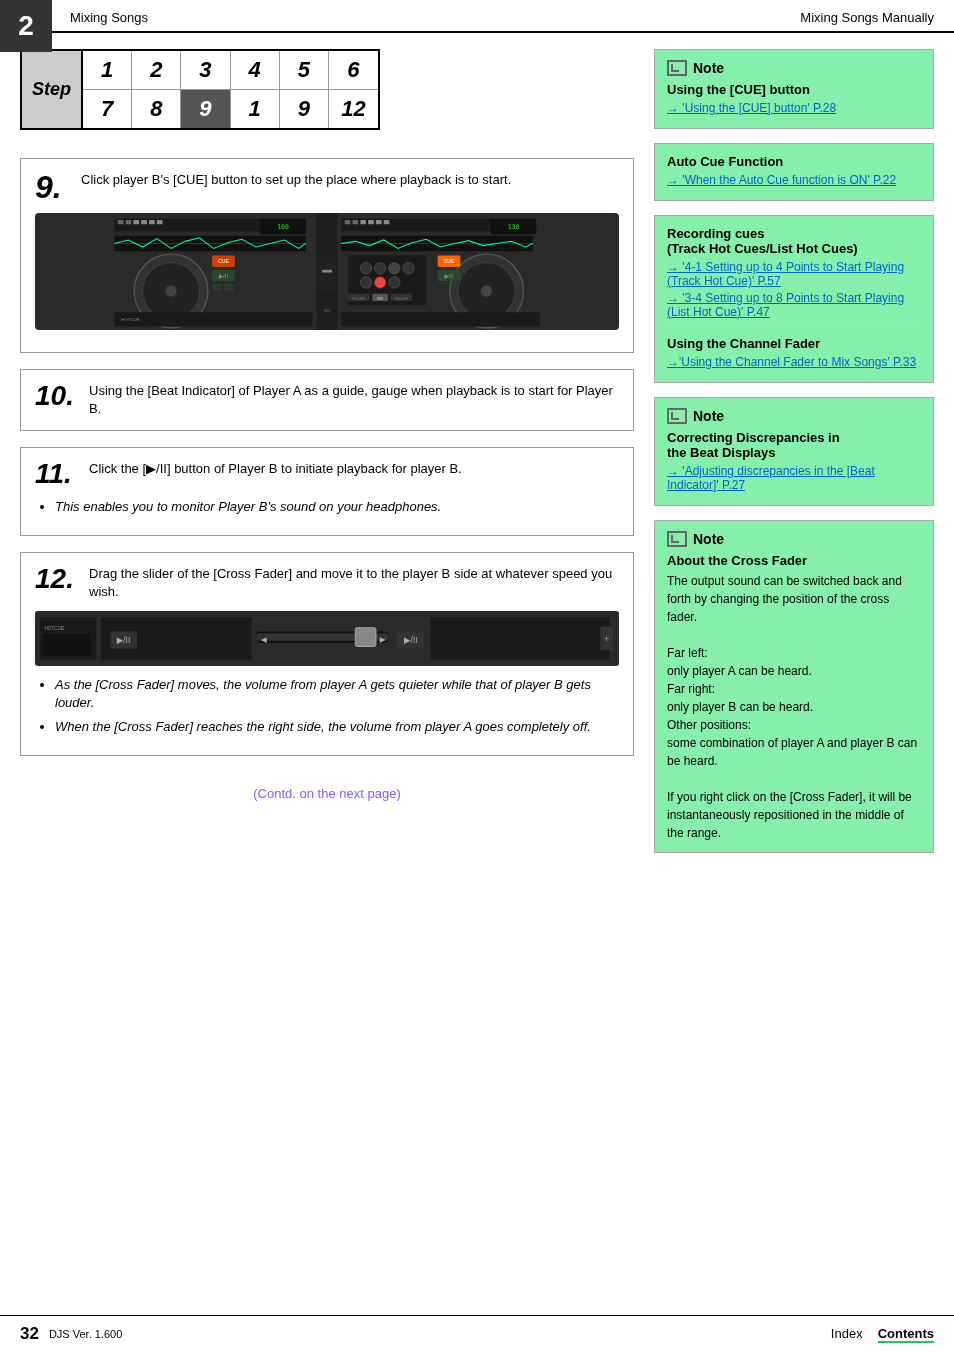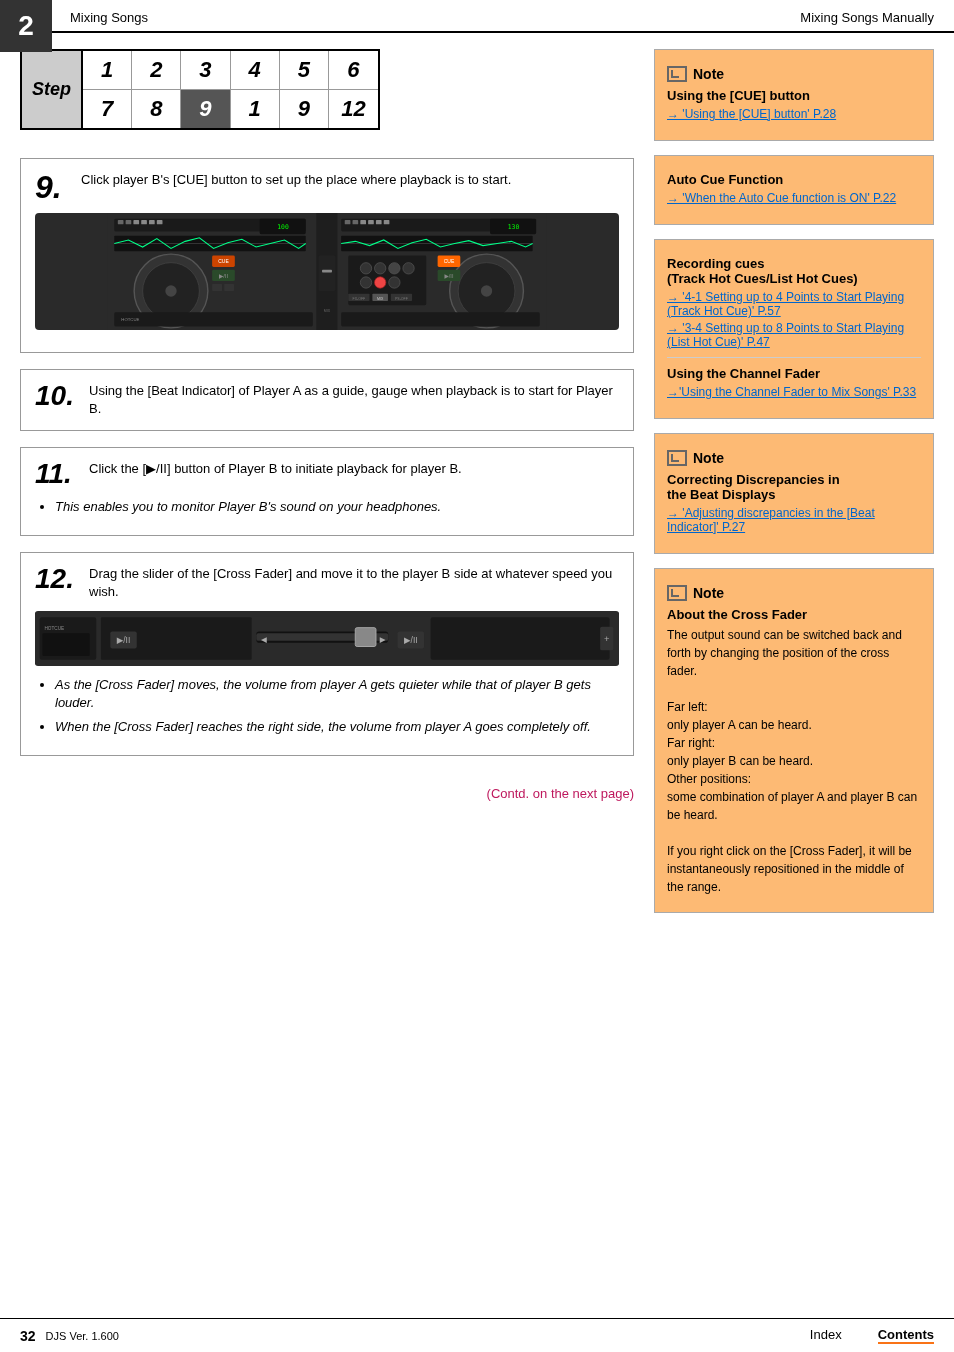--- a/index.html
+++ b/index.html
@@ -143,22 +143,22 @@
     .bullet-list li {
       font-size: 13px;
       margin-bottom: 6px;
       line-height: 1.4;
       font-style: italic;
     }
 
     
     .note-box {
       border: 1px solid #aaa;
-      background: #fdba74;
-      padding: 16px 12px;
+      background: #86efac;
+      padding: 10px 12px;
       margin-bottom: 14px;
     }
     .note-header {
       display: flex;
       align-items: center;
       gap: 6px;
       margin-bottom: 6px;
     }
     .note-icon {
       width: 20px;
@@ -212,45 +212,45 @@
       left: 0;
       right: 0;
       border-top: 1px solid #000;
       display: flex;
       align-items: center;
       padding: 8px 20px;
       font-size: 12px;
     }
     .footer-page {
       font-weight: bold;
-      font-size: 14px;
+      font-size: 17px;
       margin-right: 10px;
       text-align: right;
     }
     .footer-version {
       font-size: 11px;
       flex: 1;
     }
     .footer-links {
       display: flex;
-      gap: 36px;
+      gap: 15px;
     }
     .footer-link {
       font-size: 13px;
     }
     .footer-link.active {
       font-weight: bold;
-      border-bottom: 2px solid #f97316;
+      border-bottom: 2px solid #22c55e;
     }
 
     
     .contd-text {
-      text-align: right;
+      text-align: center;
       font-size: 13px;
-      color: #be185d;
+      color: #8b5cf6;
       margin: 30px 0 60px 0;
     }
 
     
     .controller-visual {
       background: #2a2a2a;
       width: 100%;
       height: 117px;
       border-radius: 4px;
       position: relative;

